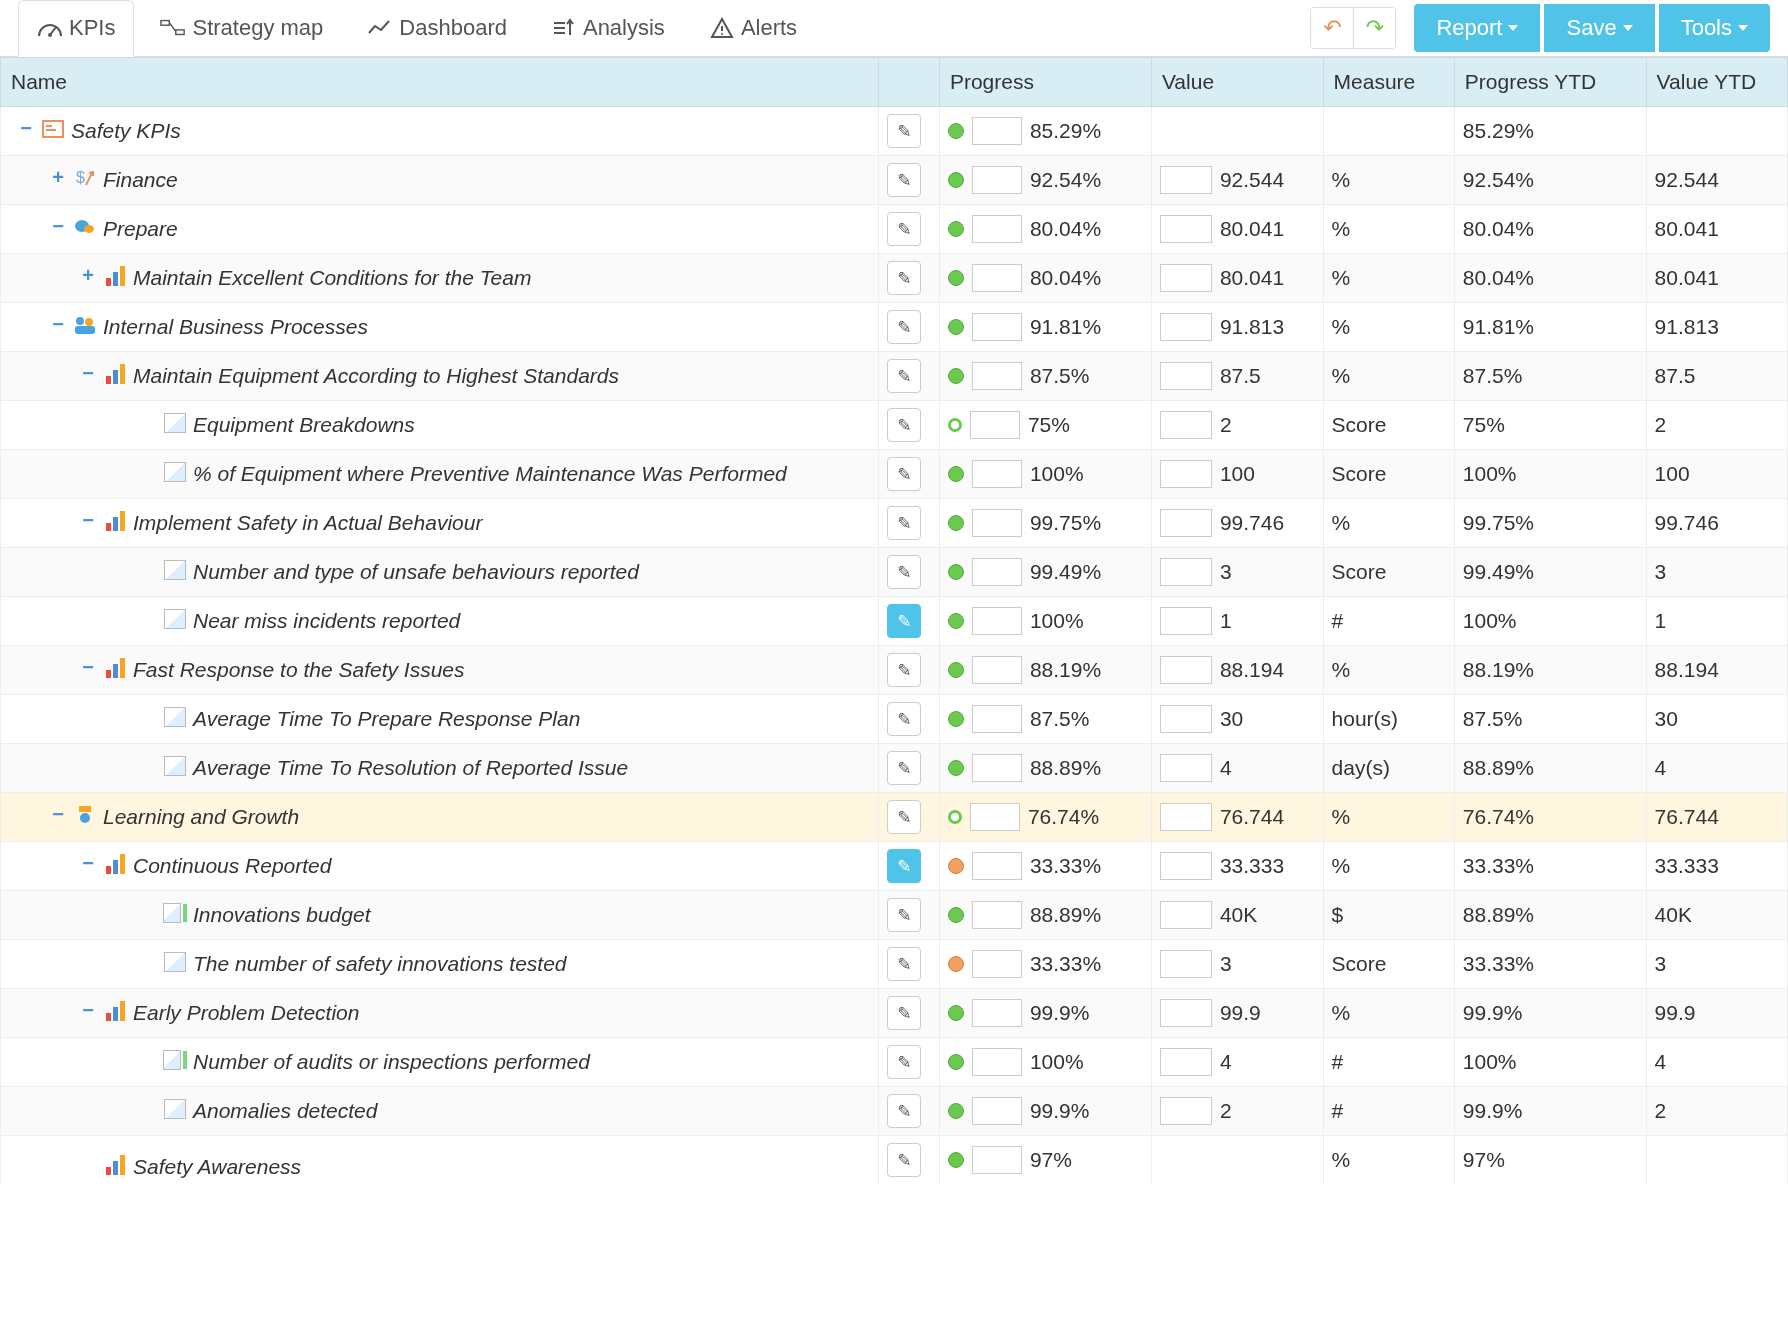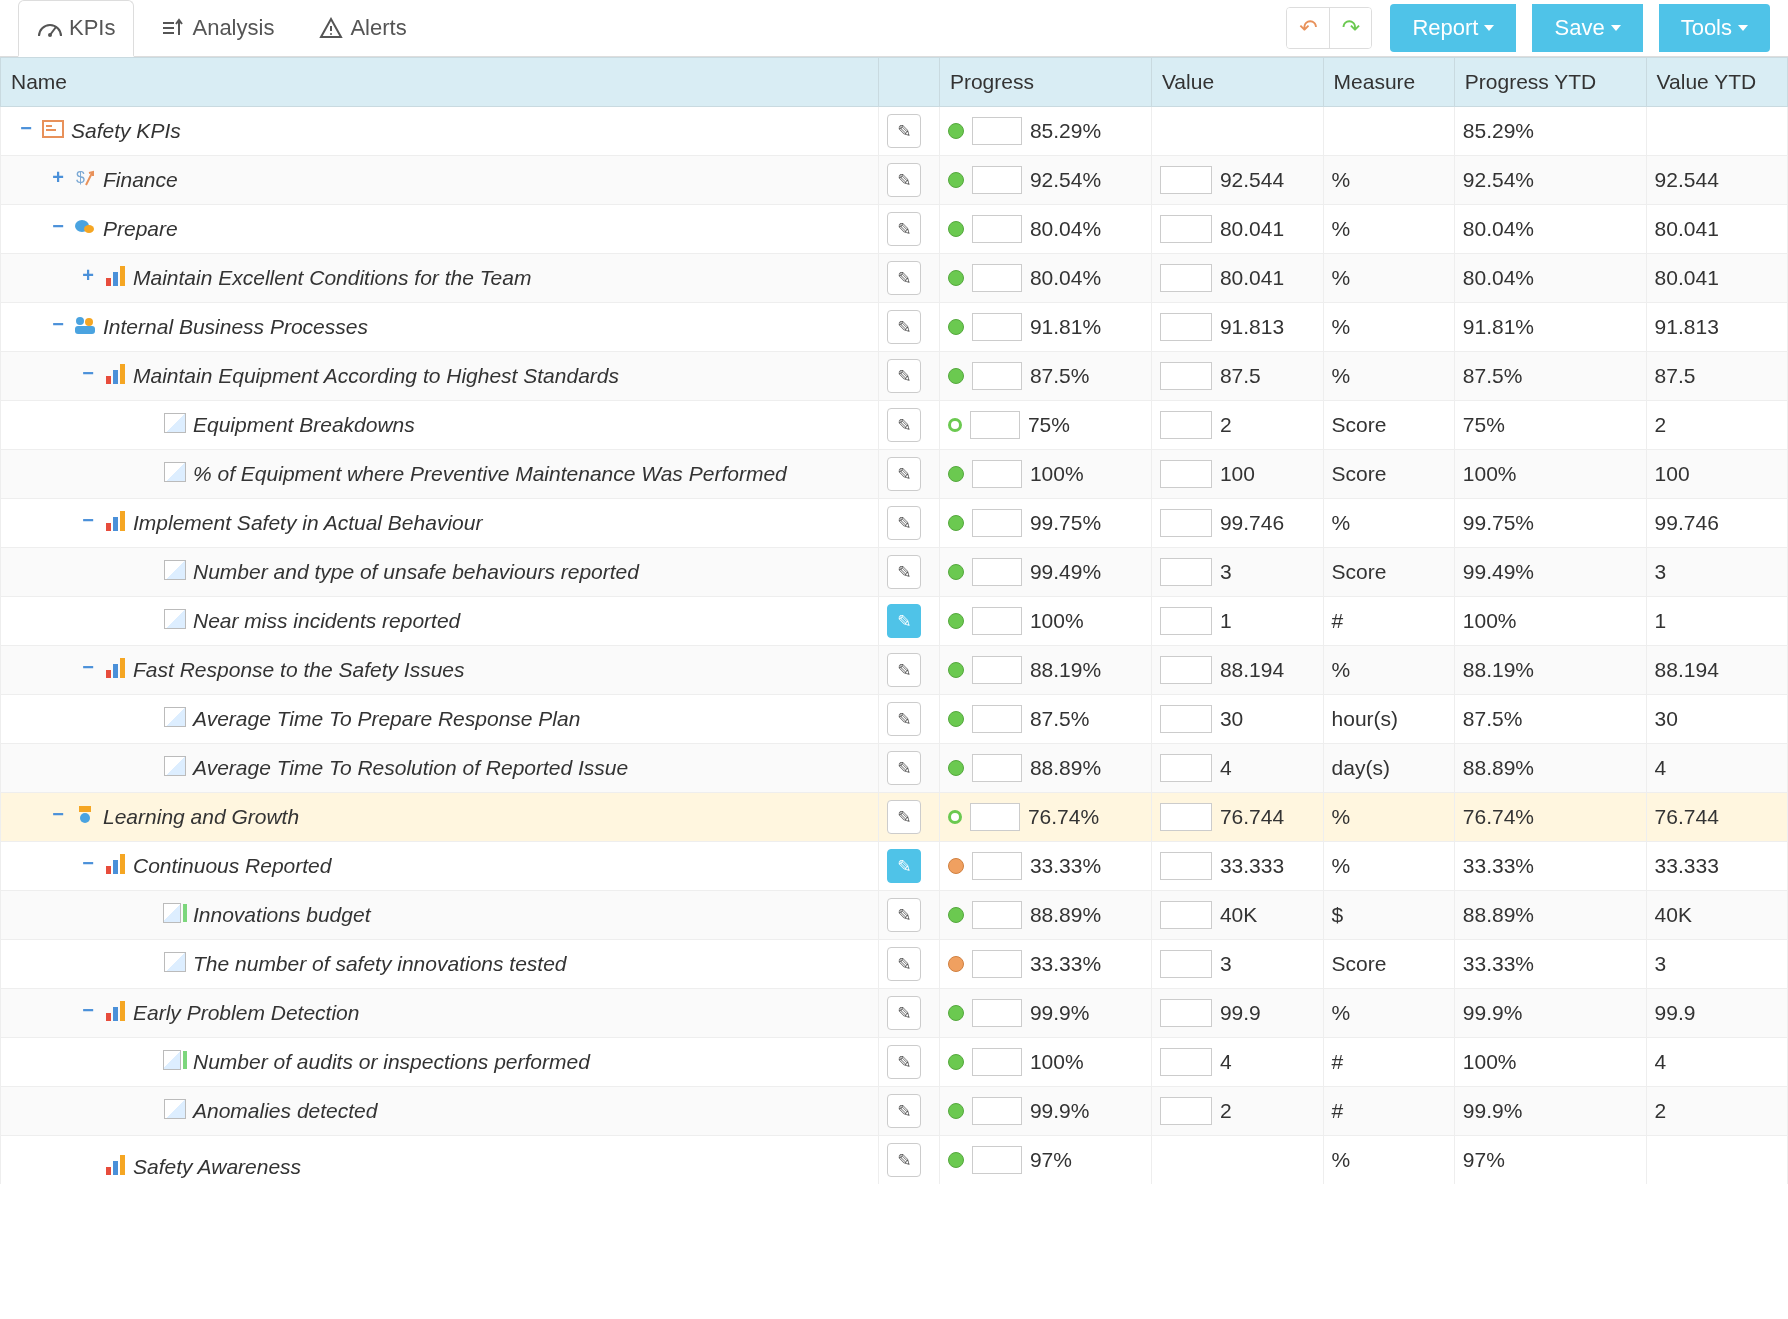--- a/index.html
+++ b/index.html
@@ -9,21 +9,21 @@
 .tabs { display: flex; align-items: center; padding: 0 18px; border-bottom: 1px solid #ddd; gap: 8px; }
 .tab { display: flex; align-items: center; gap: 6px; padding: 14px 18px; cursor: pointer; color: #555; font-size: 22px; }
 .tab.active { background: #fff; border: 1px solid #ddd; border-bottom: 2px solid #fff; border-radius: 6px 6px 0 0; margin-bottom: -1px; font-weight: 500; }
 .tab .icon { width: 26px; height: 24px; display: inline-flex; align-items: center; justify-content: center; }
 
 .spacer { flex: 1; }
 .undo-group { display: flex; border: 1px solid #ddd; border-radius: 4px; overflow: hidden; margin-right: 10px; }
 .undo-btn { width: 42px; height: 40px; display: flex; align-items: center; justify-content: center; background: #fff; border: none; cursor: pointer; font-size: 22px; }
 .undo-btn + .undo-btn { border-left: 1px solid #ddd; }
 
-.action-group { display: flex; gap: 16px; }
+.action-group { display: flex; gap: 4px; }
 .action-btn { background: #4fc3e8; color: #fff; border: none; padding: 11px 22px; font-size: 22px; cursor: pointer; display: flex; align-items: center; gap: 6px; }
 .action-btn:first-child { border-radius: 4px 0 0 4px; }
 .action-btn:last-child { border-radius: 0 4px 4px 0; }
 .caret-down { width: 0; height: 0; border-left: 5px solid transparent; border-right: 5px solid transparent; border-top: 6px solid #fff; }
 
 
 .grid { width: 100%; border-collapse: collapse; }
 .grid th { background: #d9edf4; text-align: left; padding: 12px 10px; font-weight: 400; border: 1px solid #c9dae0; font-size: 21px; }
 .grid td { border: 1px solid #eee; padding: 7px 8px; vertical-align: middle; font-size: 21px; }
 .grid tr.alt td { background: #fafafa; }
@@ -76,20 +76,38 @@
 <div class="tabs">
   <div class="tab active">
     <span class="icon">
       <svg width="26" height="20" viewBox="0 0 26 20">
           <path d="M2 18 A11 11 0 0 1 24 18" fill="none" stroke="#555" stroke-width="2"></path>
           <circle cx="13" cy="17" r="2" fill="#555"></circle>
           <line x1="13" y1="17" x2="19" y2="9" stroke="#555" stroke-width="2"></line>
         </svg>
     </span>
     <span>KPIs</span>
+  </div>
+  <div class="tab">
+    <span class="icon">
+      <svg width="28" height="20" viewBox="0 0 28 20">
+          <rect x="1" y="2" width="9" height="5" fill="none" stroke="#555" stroke-width="1.5"></rect>
+          <rect x="17" y="12" width="9" height="5" fill="none" stroke="#555" stroke-width="1.5"></rect>
+          <path d="M10 4 L17 14" stroke="#555" stroke-width="1.5"></path>
+        </svg>
+    </span>
+    <span>Strategy map</span>
+  </div>
+  <div class="tab">
+    <span class="icon">
+      <svg width="26" height="20" viewBox="0 0 26 20">
+          <polyline points="2,15 8,8 14,12 22,3" fill="none" stroke="#555" stroke-width="2"></polyline>
+        </svg>
+    </span>
+    <span>Dashboard</span>
   </div>
   <div class="tab">
     <span class="icon">
       <svg width="26" height="22" viewBox="0 0 26 22">
           <line x1="3" y1="6" x2="14" y2="6" stroke="#555" stroke-width="2"></line>
           <line x1="3" y1="11" x2="14" y2="11" stroke="#555" stroke-width="2"></line>
           <line x1="3" y1="16" x2="14" y2="16" stroke="#555" stroke-width="2"></line>
           <path d="M19 18 L19 3 M16 7 L19 3 L22 7" fill="none" stroke="#555" stroke-width="2"></path>
         </svg>
     </span>

